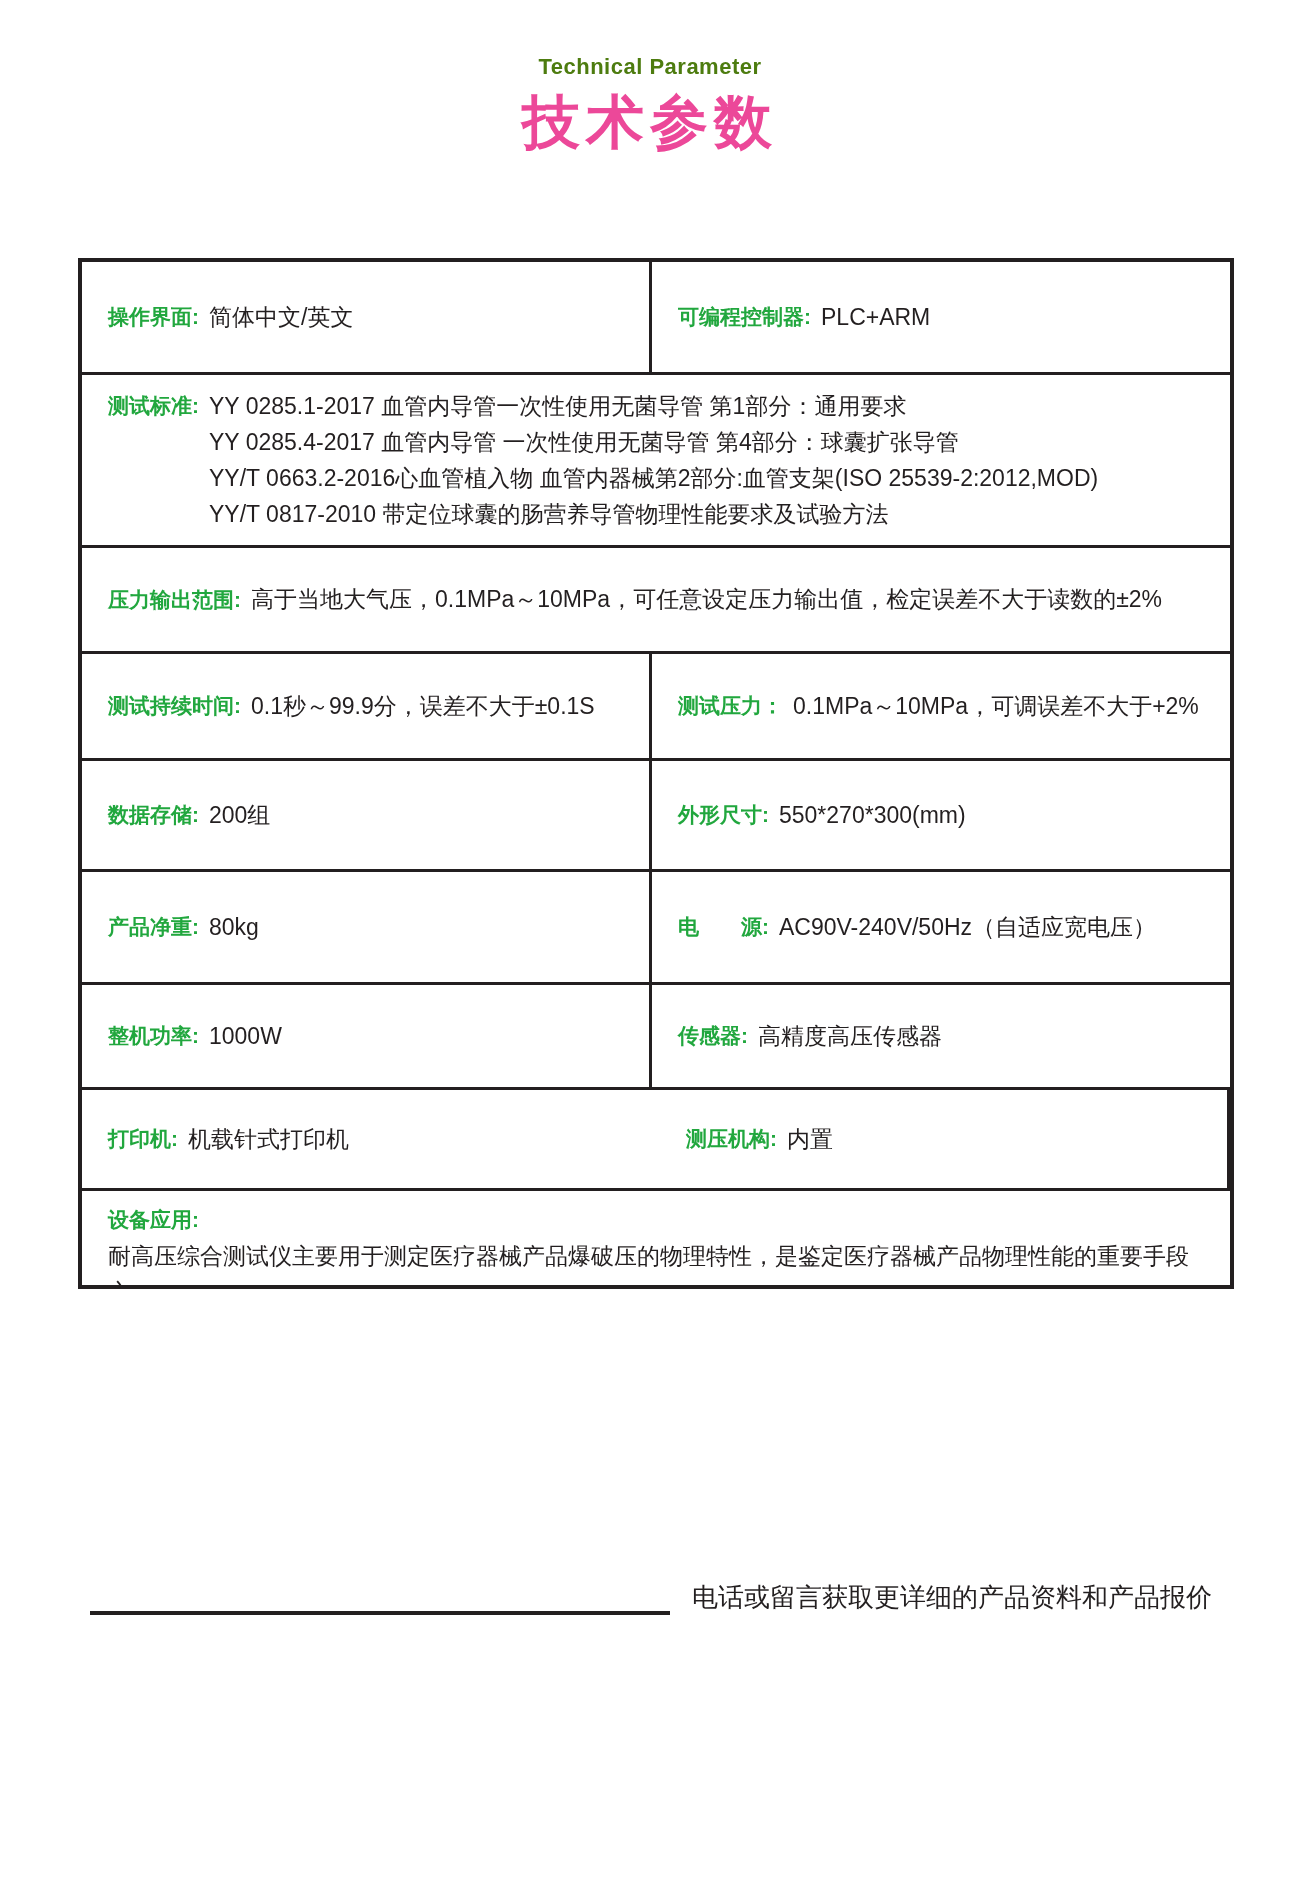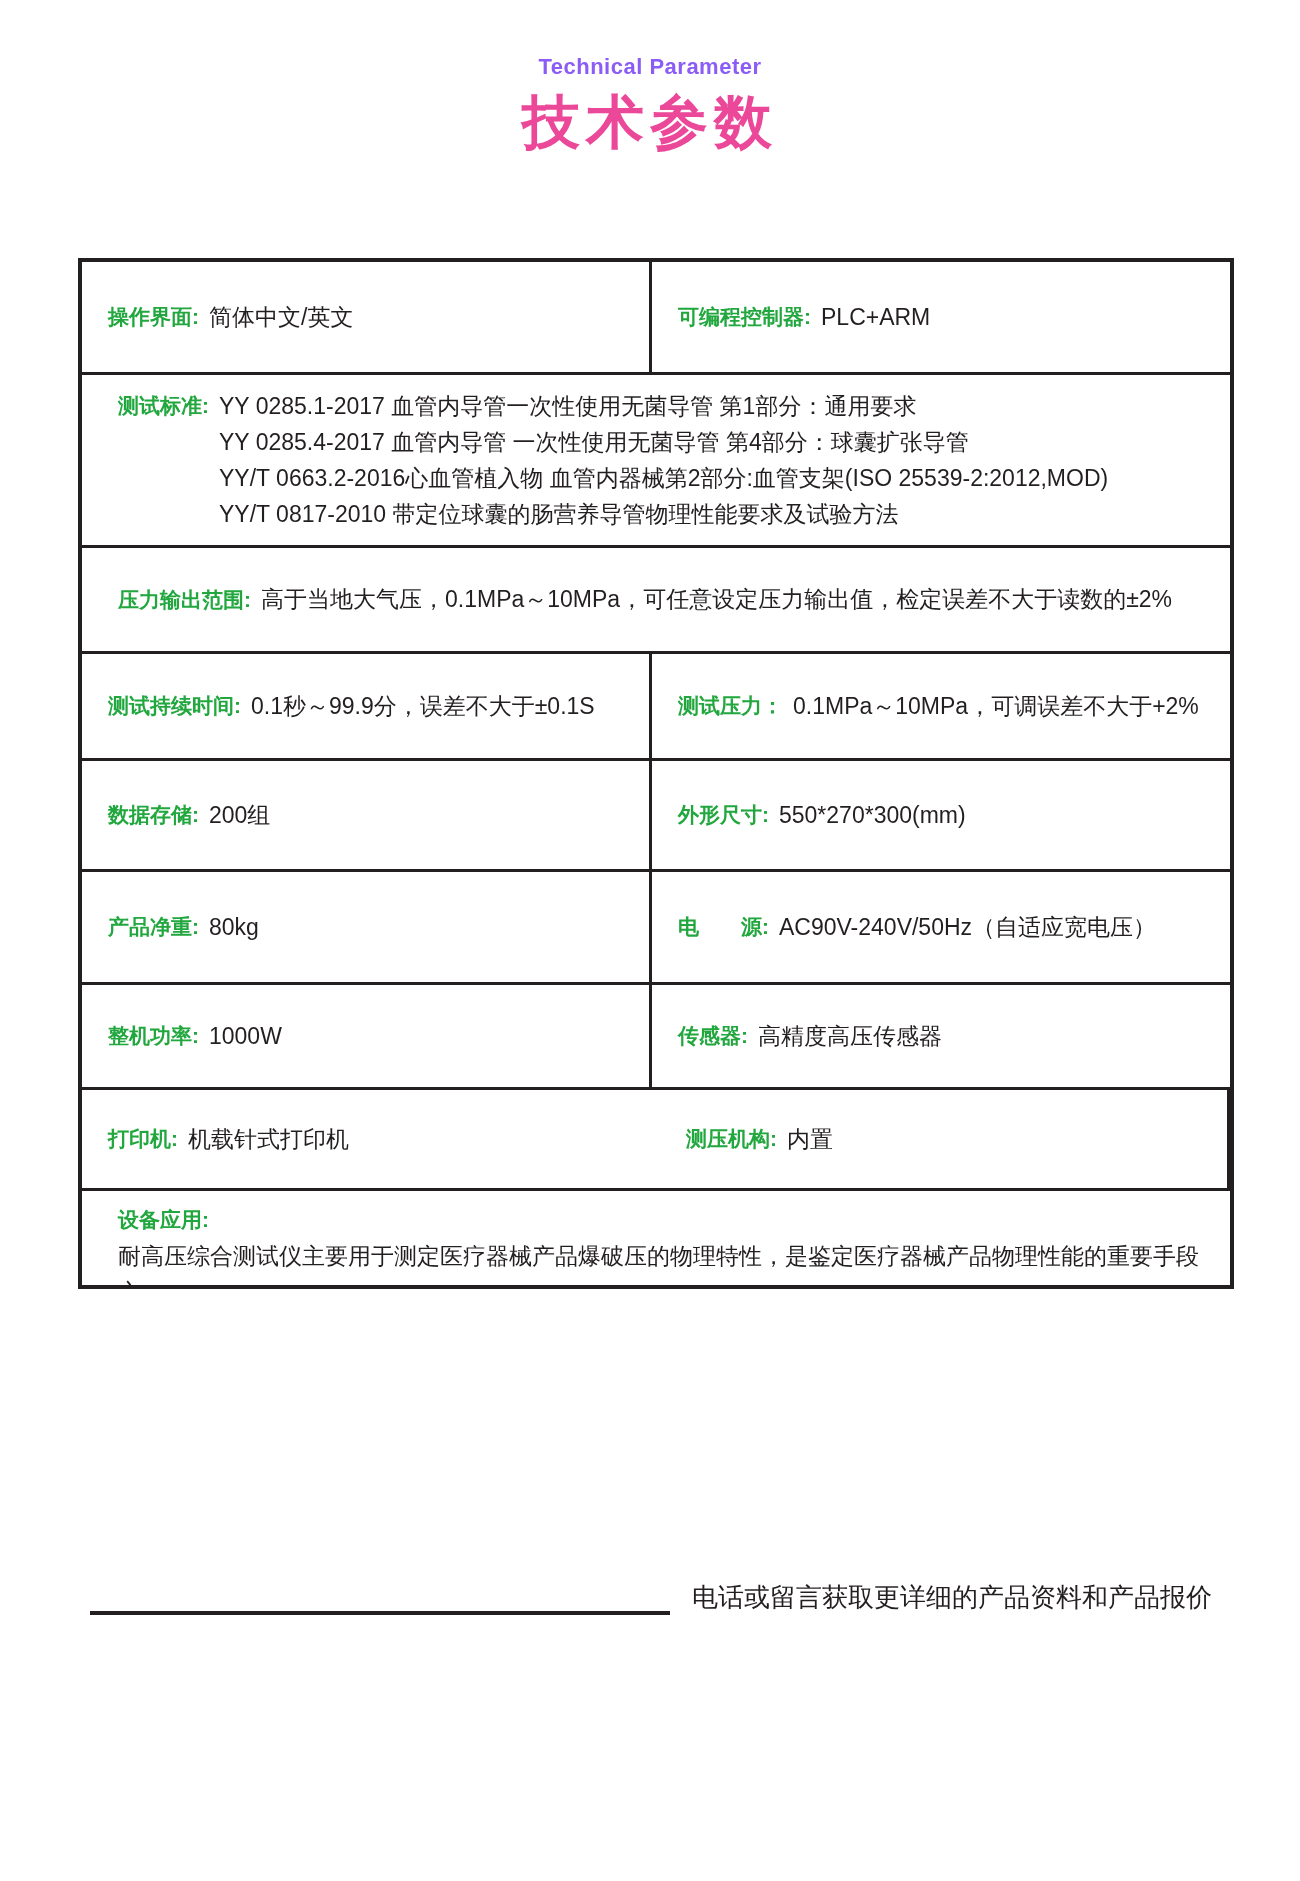--- a/index.html
+++ b/index.html
@@ -4,41 +4,41 @@
 <style>
   * { margin:0; padding:0; box-sizing:border-box; }
   html,body { background:#ffffff; }
   body {
     width:1300px; height:1881px; position:relative;
     font-family:"Liberation Sans","DejaVu Sans",sans-serif;
     color:#231f20; overflow:hidden;
   }
   .subtitle {
     position:absolute; top:54px; left:0; width:100%;
-    text-align:center; font-size:22px; font-weight:700; color:#8b5cf6;
+    text-align:center; font-size:22px; font-weight:700; color:#4d7c0f;
     letter-spacing:0.5px;
   }
   .title {
     position:absolute; top:84px; left:0; width:100%;
     text-align:center; font-size:58px; font-weight:700; color:#ec4899;
     letter-spacing:6px;
   }
   .spec-table {
     position:absolute; left:78px; top:258px; width:1156px;
     border:4px solid #231f20; background:#fff;
   }
   .row { display:flex; width:100%; border-top:3px solid #231f20; }
   .row.first { border-top:none; }
   .cell {
     display:flex; align-items:center;
     padding:0 6px 0 26px; overflow:hidden;
   }
   .cell.left  { width:570px; border-right:3px solid #231f20; flex:none; }
   .cell.right { flex:1; }
-  .cell.full  { width:100%;margin-left:10px; }
+  .cell.full  { width:100%; }
   .label {
     color:#21a73e; font-weight:700; font-size:21px;
     margin-right:10px; white-space:nowrap; flex:none;
   }
   .value { font-size:23px; font-weight:500; white-space:nowrap; }
   .h-r1{height:110px} .h-r2{height:173px} .h-r3{height:106px}
   .h-r4{height:107px} .h-r5{height:108px} .h-r6{height:111px}
   .h-r7{height:113px} .h-r8{height:105px} .h-r9{height:101px}
   .h-r10{height:110px} .h-r11{height:97px}
   .cell.multiline { align-items:flex-start; padding-top:13px; }

